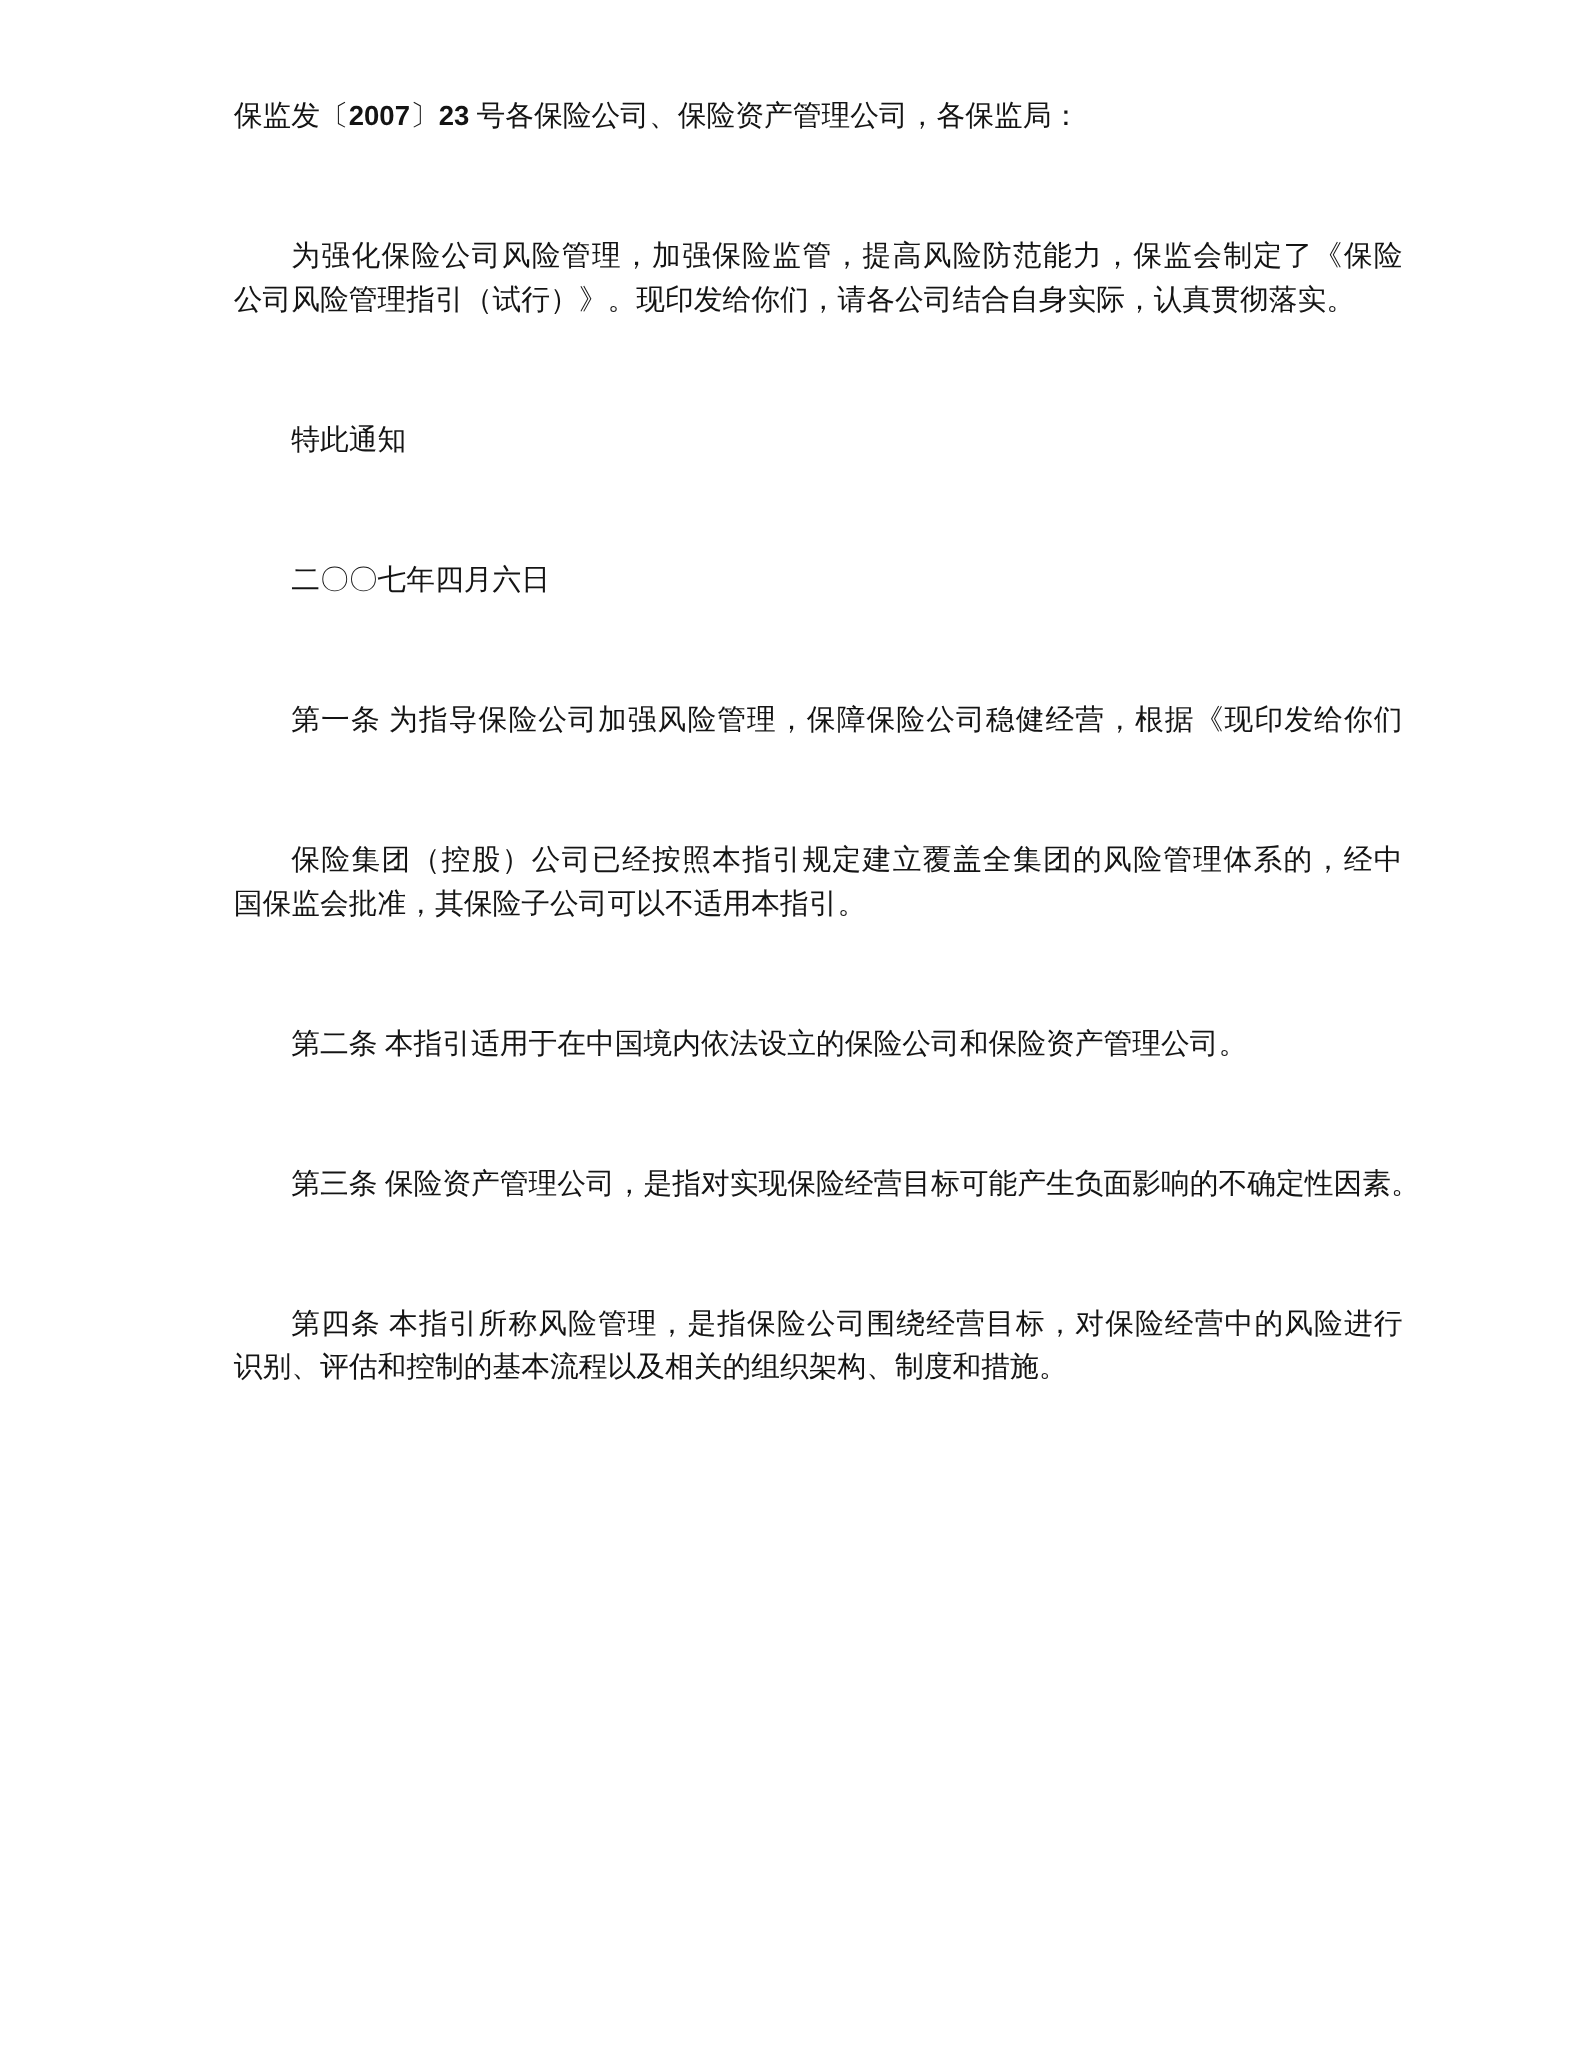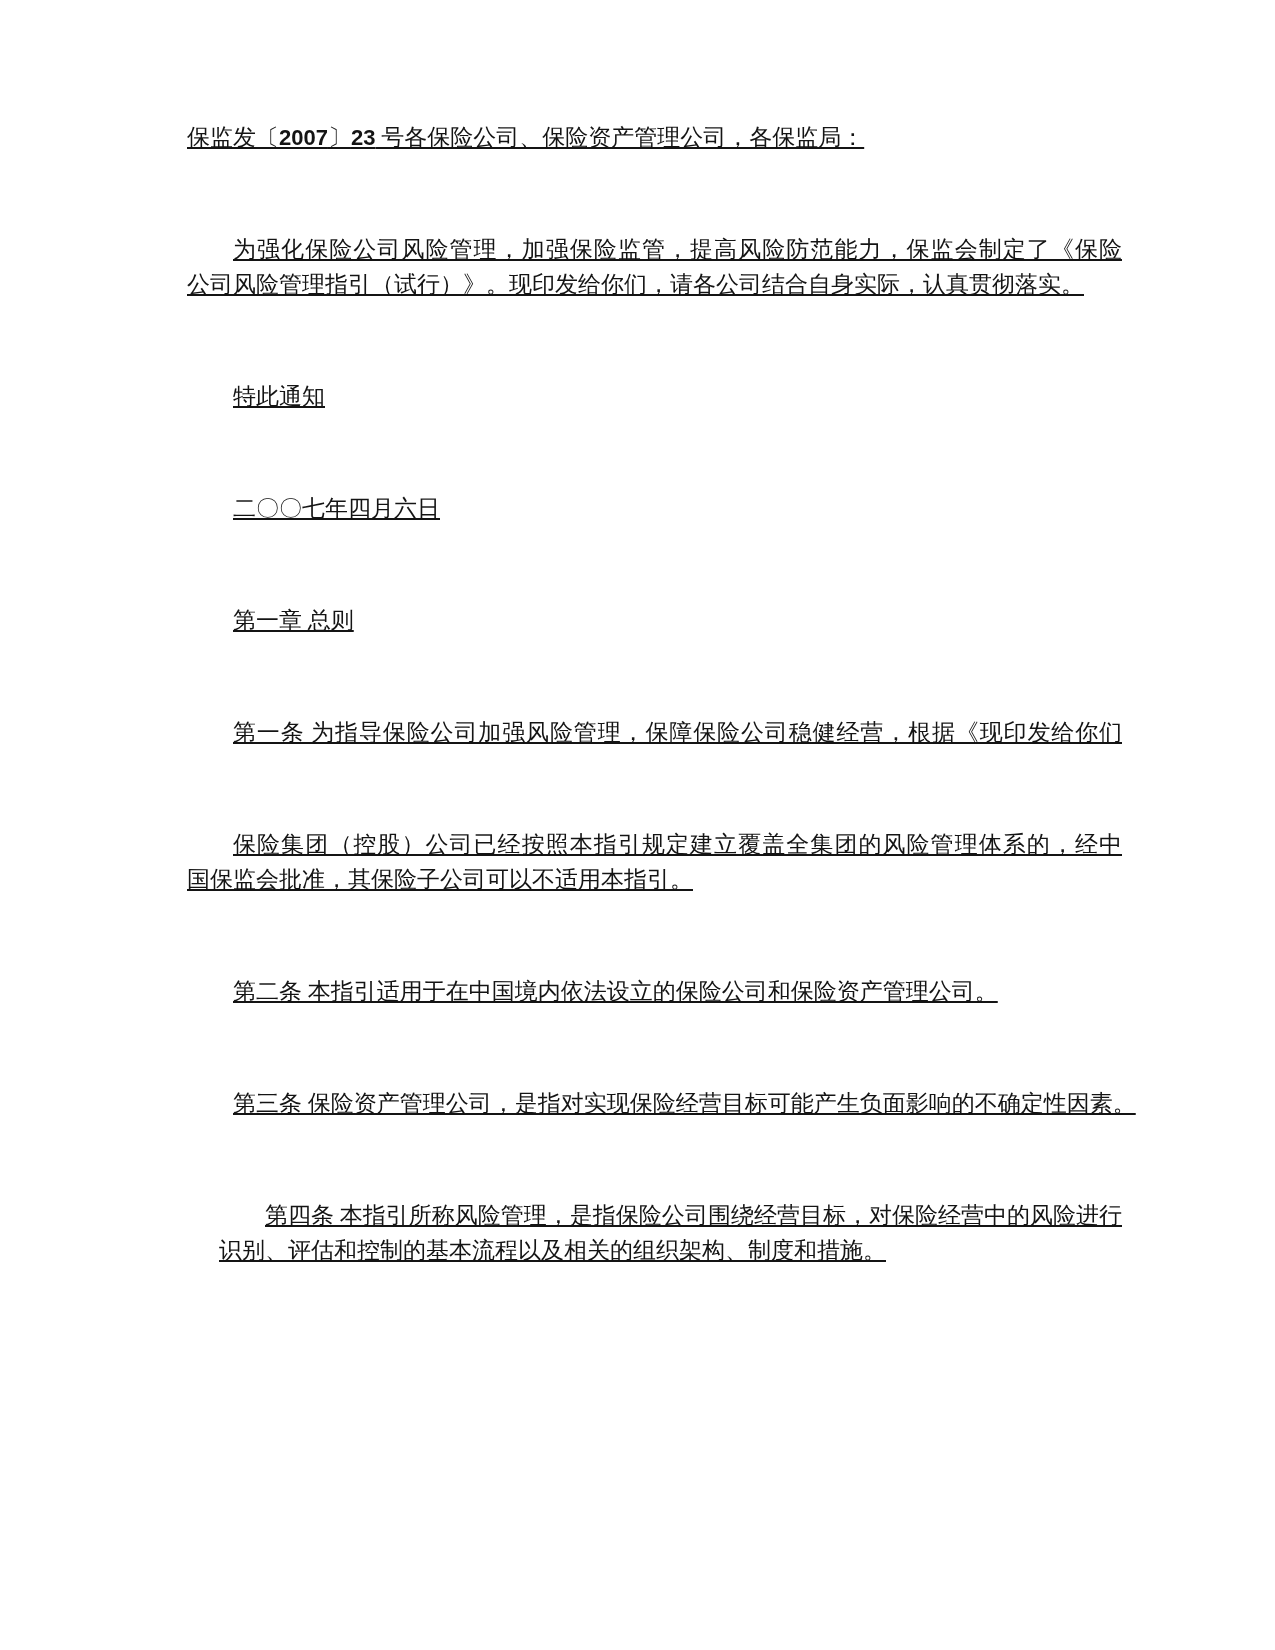--- a/index.html
+++ b/index.html
@@ -15,31 +15,29 @@
     color: #141414;
   }
   .doc-page {
     width: 1275px;
     height: 1650px;
     background: #ffffff;
     box-sizing: border-box;
   }
   .doc-body {
     box-sizing: content-box;
-    padding: 120px 0 0 187px;
+    padding: 75px 0 0 187px;
     width: 935px;
     font-size: 23px;
-    text-decoration: underline;
   }
   .para {
     margin: 0 0 77px 0;
   }
   .para:last-child {
     margin-bottom: 0;
-    margin-left: 32px;
   }
   .line {
     line-height: 35px;
     letter-spacing: 0;
   }
   
   .line.fill {
     text-align: justify;
     text-align-last: justify;
   }
@@ -69,23 +67,20 @@
         <div class="line fill indent">为强化保险公司风险管理，加强保险监管，提高风险防范能力，保监会制定了《保险</div>
         <div class="line last">公司风险管理指引（试行）》。现印发给你们，请各公司结合自身实际，认真贯彻落实。</div>
       </div>
       <div class="para">
         <div class="line last indent">特此通知</div>
       </div>
       <div class="para">
         <div class="line last indent">二〇〇七年四月六日</div>
       </div>
       <div class="para">
-        <div class="line last indent">第一章 总则</div>
-      </div>
-      <div class="para">
         <div class="line fill indent">第一条 为指导保险公司加强风险管理，保障保险公司稳健经营，根据《现印发给你们</div>
       </div>
       <div class="para">
         <div class="line fill indent">保险集团（控股）公司已经按照本指引规定建立覆盖全集团的风险管理体系的，经中</div>
         <div class="line last">国保监会批准，其保险子公司可以不适用本指引。</div>
       </div>
       <div class="para">
         <div class="line last indent">第二条 本指引适用于在中国境内依法设立的保险公司和保险资产管理公司。</div>
       </div>
       <div class="para">

